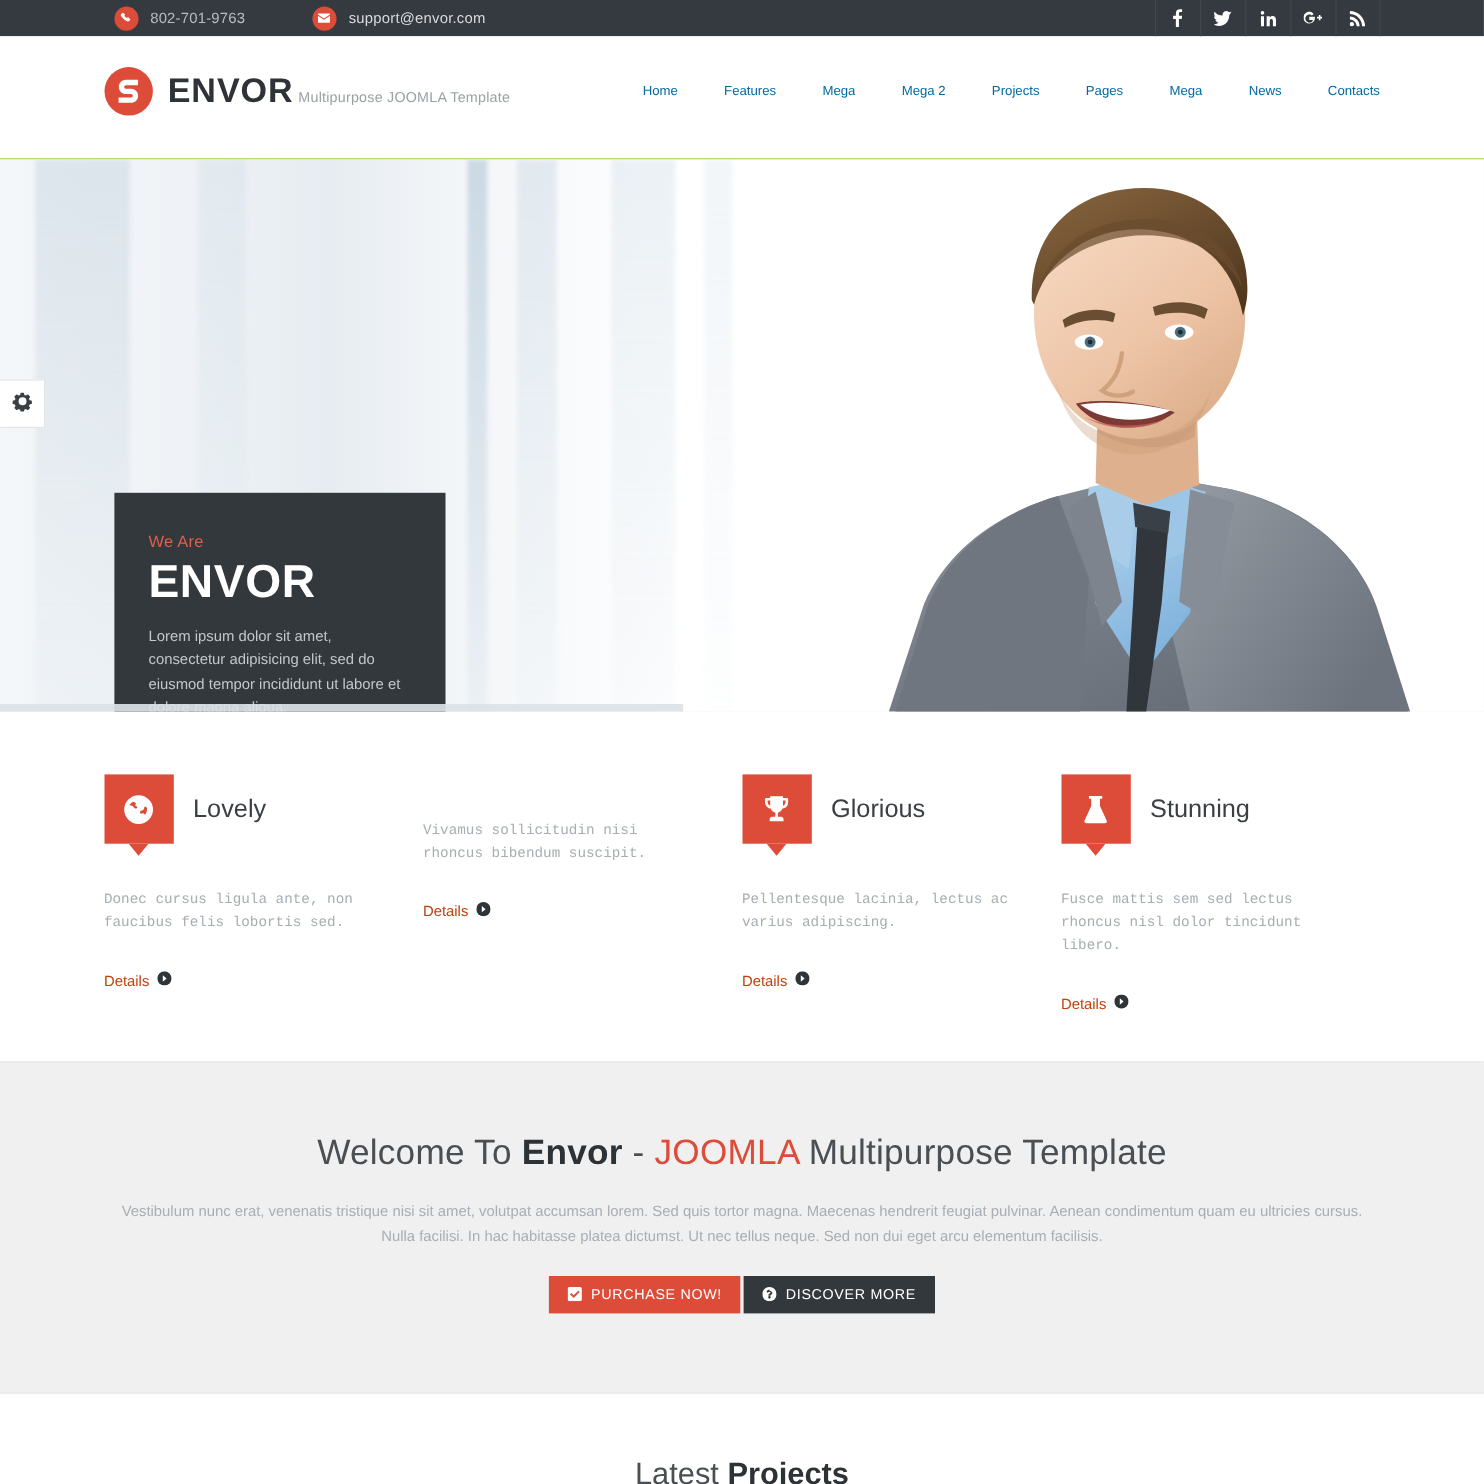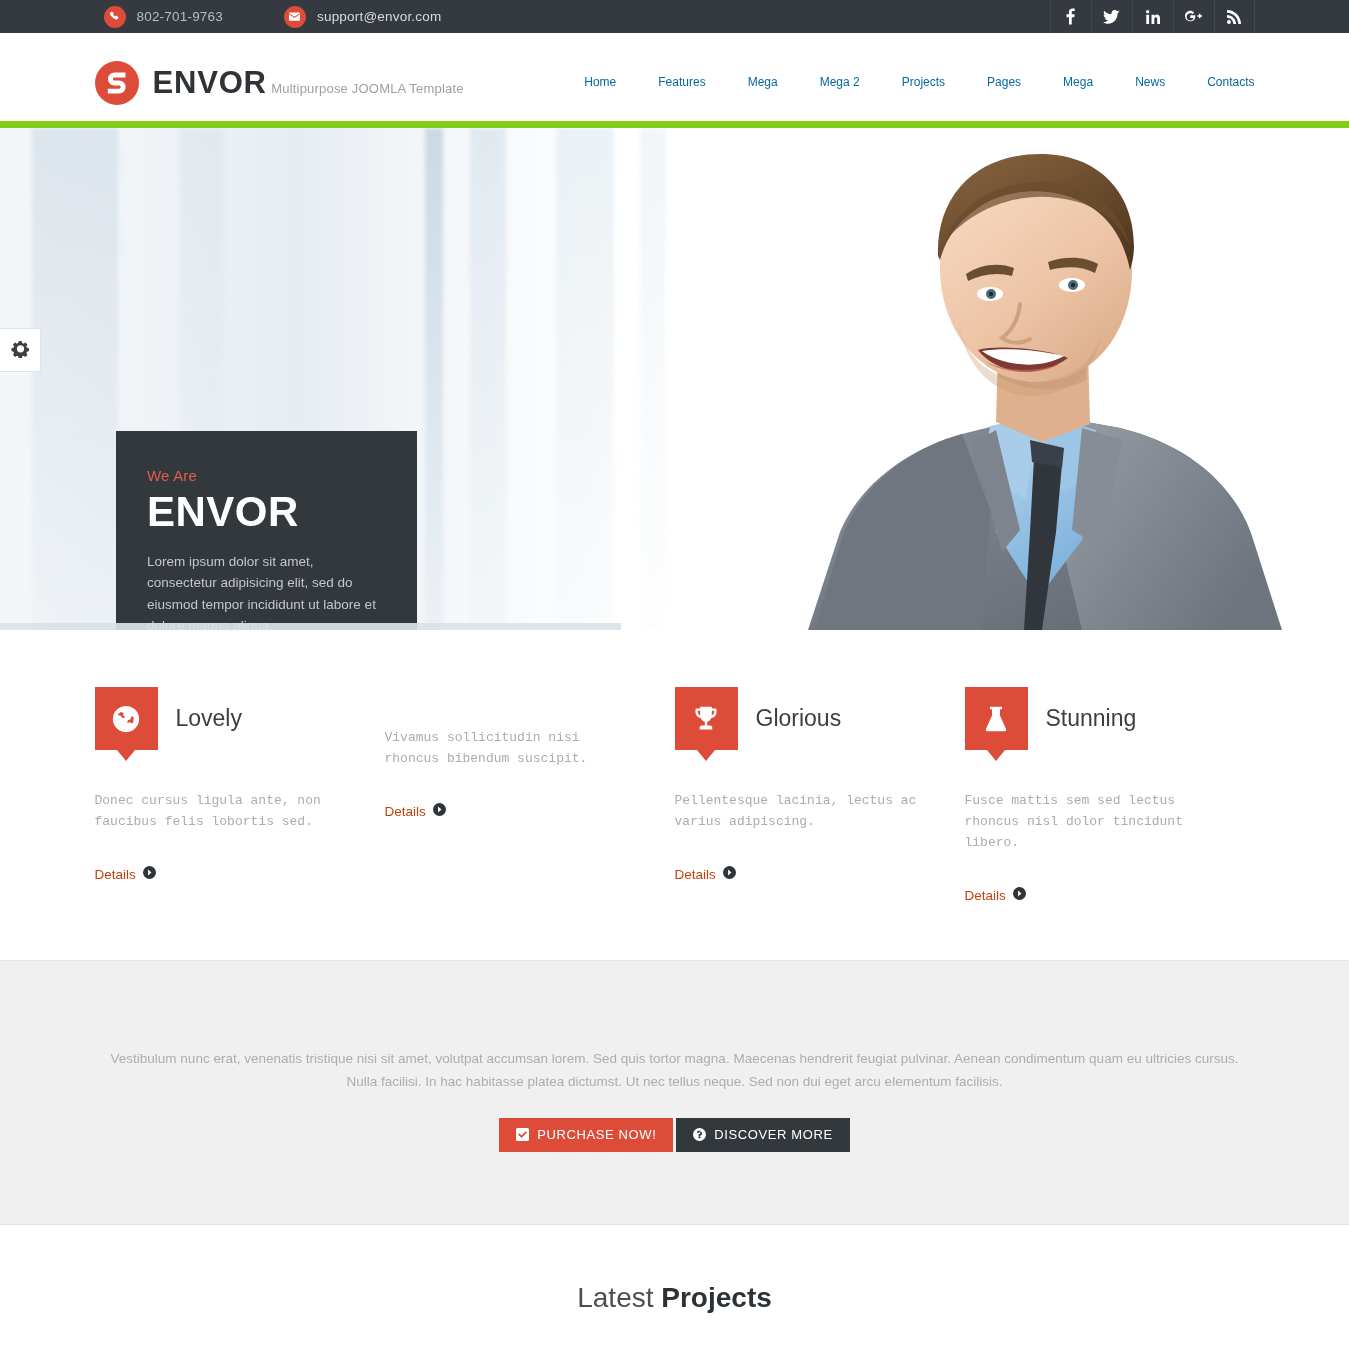--- a/index.html
+++ b/index.html
@@ -56,23 +56,23 @@
     border-left: 1px solid #42474d;
     color: #ffffff;
     cursor: pointer;
   }
   .soc:last-child { border-right: 1px solid #42474d; }
   .soc svg { display: block; }
 
   
   .header {
     position: relative;
-    height: 95px;
+    height: 112px;
     background: #ffffff;
-    border-bottom: 7px solid #84cc16;
+    border-bottom: 1px solid #84cc16;
   }
   .header-inner {
     width: 1160px; margin: 0 auto; height: 99px;
     display: flex; align-items: center;
   }
   .logo { display: flex; align-items: center; cursor: pointer; }
   .logo-mark {
     width: 44px; height: 44px; border-radius: 50%;
     background: #dd4b39;
     position: relative;
@@ -127,21 +127,21 @@
   .bg-pane.p5 { left: 556px; width: 58px;  background: linear-gradient(180deg, rgba(214,226,235,.45), rgba(240,245,248,.2)); }
   .bg-pane.p6 { left: 640px; width: 26px;  background: linear-gradient(180deg, rgba(222,232,239,.4), rgba(245,248,250,.15)); }
 
   
   .person { position: absolute; left: 690px; bottom: 0; width: 660px; height: 502px; }
   .person svg { display: block; }
 
   
   .caption {
     position: absolute;
-    left: 116px; top: 303px;
+    left: 104px; top: 303px;
     width: 301px; height: 199px;
     background: #33383d;
     padding: 36px 30px 0 31px;
     z-index: 5;
   }
   .cap-eyebrow {
     color: #e05e4d;
     font-size: 15px;
     letter-spacing: .2px;
     margin-bottom: 6px;
@@ -184,21 +184,21 @@
     border-left: none;
     display: flex; align-items: center; justify-content: center;
     z-index: 20;
     cursor: pointer;
   }
 
   
   .features {
     background: #ffffff;
     padding-top: 57px;
-    padding-bottom: 56px;
+    padding-bottom: 43px;
   }
   .features-inner {
     width: 1160px; margin: 0 auto;
     display: flex;
     gap: 0;
   }
   .feature { width: 290px; padding-right: 42px; }
   .feature-head { display: flex; align-items: flex-start; }
   .feature-badge {
     position: relative;
@@ -581,20 +581,21 @@
               </svg>
           </span>
         </div>
       </div>
 
     </div>
   </div>
 
   <div class="welcome">
     <div class="welcome-inner">
+      <div class="welcome-title"><span>Welcome To </span><span class="b">Envor</span><span> - </span><span class="red">JOOMLA</span><span> Multipurpose Template</span></div>
 
       <div class="welcome-text">Vestibulum nunc erat, venenatis tristique nisi sit amet, volutpat accumsan lorem. Sed quis tortor magna. Maecenas hendrerit feugiat pulvinar. Aenean condimentum quam eu ultricies cursus. Nulla facilisi. In hac habitasse platea dictumst. Ut nec tellus neque. Sed non dui eget arcu elementum facilisis.</div>
 
       <div class="welcome-btns">
         <button class="btn btn-red">
           <span>
             <svg width="13" height="13" viewBox="0 0 16 16" fill="#fff">
                 <path d="M14 0H2a2 2 0 0 0-2 2v12a2 2 0 0 0 2 2h12a2 2 0 0 0 2-2V2a2 2 0 0 0-2-2zM6.8 12.3 2.6 8.1l1.5-1.5 2.7 2.7 5.2-5.2 1.5 1.5z"></path>
               </svg>
           </span>

